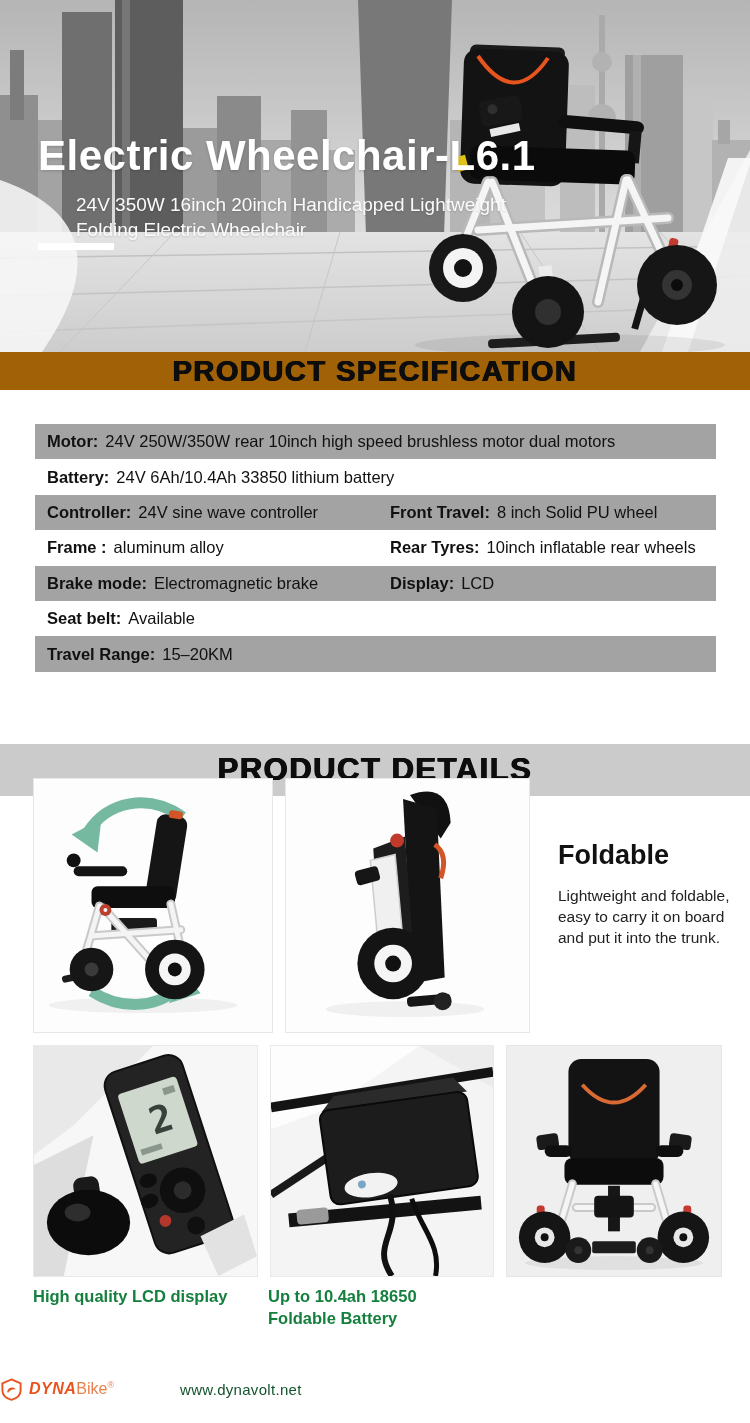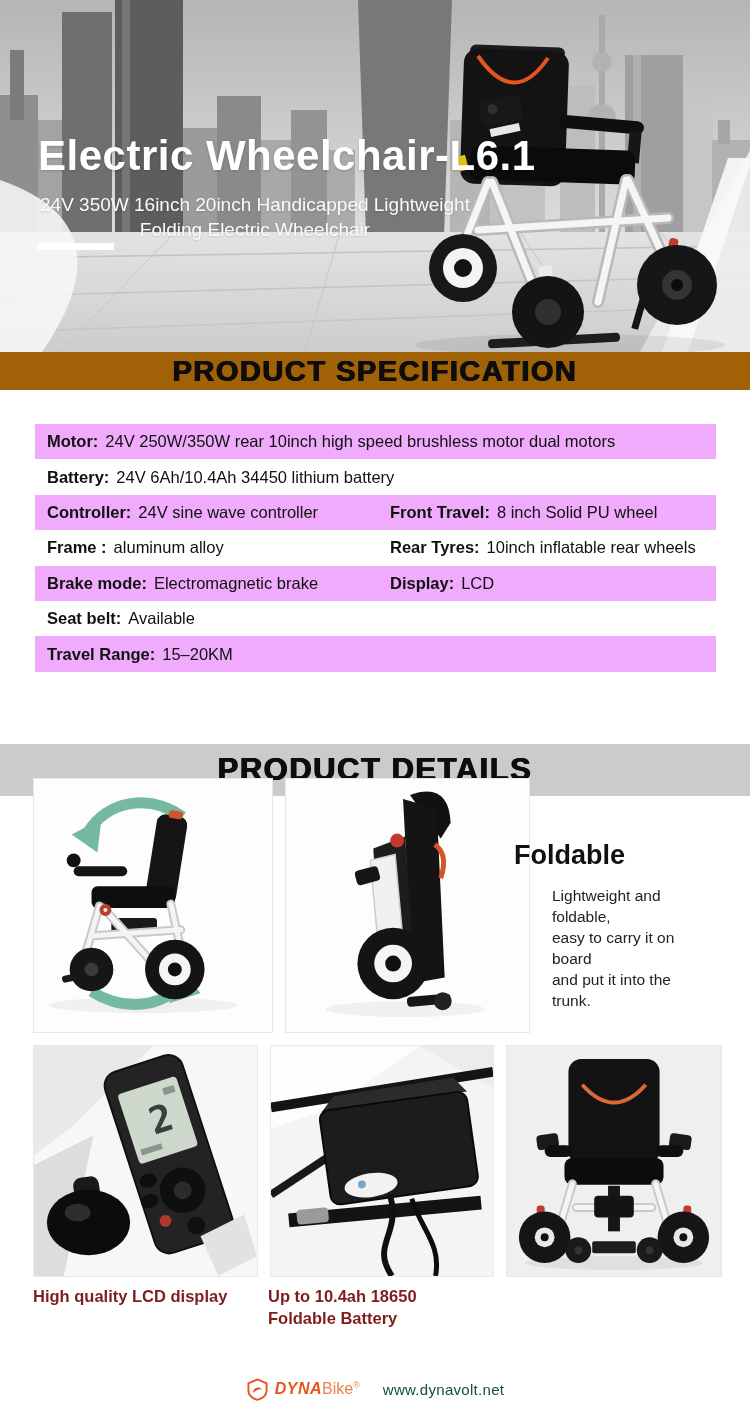--- a/index.html
+++ b/index.html
@@ -1,67 +1,67 @@
 <!DOCTYPE html>
 <html><head>
 <meta charset="utf-8">
 <style>
   html,body{margin:0;padding:0;background:#ffffff;}
   .page{position:relative;width:750px;height:1423px;background:#ffffff;overflow:hidden;
         font-family:"Liberation Sans", sans-serif;color:#111;}
 
   
-  .hero{position:absolute;left:0;top:0;width:750px;height:352px;text-align:center;}
+  .hero{position:absolute;left:0;top:0;width:750px;height:352px;}
   .hero svg{display:block;}
   .hero-title{position:absolute;left:38px;top:132px;font-size:42px;font-weight:bold;color:#ffffff;
               letter-spacing:0.5px;text-shadow:0 1px 3px rgba(0,0,0,0.18);white-space:nowrap;}
   .hero-sub{position:absolute;left:40px;top:192px;font-size:19px;line-height:25px;color:#fbfbfb;
             text-shadow:0 1px 2px rgba(0,0,0,0.15);}
-  .hero-sub span{display:block;}
+  .hero-sub span{display:block;margin-left:36px;}
   .hero-bar{position:absolute;left:38px;top:243px;width:76px;height:7px;background:#ffffff;}
 
   
   .band{position:absolute;left:0;width:750px;display:flex;align-items:center;justify-content:center;}
   .band h2{margin:0;font-weight:bold;color:#0d0d0d;letter-spacing:1.5px;
            text-shadow:0.6px 0 #0d0d0d, -0.6px 0 #0d0d0d;}
   .spec-band{top:352px;height:38px;background:#a16207;}
   .spec-band h2{font-size:29px;}
   .details-band{top:716px;height:52px;background:#cbcbcb;margin-top:28px;}
   .details-band h2{font-size:31px;}
 
   
   .spec-table{position:absolute;left:35px;top:424px;width:681px;}
   .spec-row{height:35.4px;display:flex;align-items:center;padding-left:12px;font-size:16.5px;}
-  .spec-row.shaded{background:#f0abfc;}
+  .spec-row.shaded{background:#a3a3a3;}
   .cell{white-space:nowrap;}
   .cell.c0{width:343px;flex:none;}
   .lbl{font-weight:bold;margin-right:7px;}
 
   
   .fig{position:absolute;background:#fdfdfd;border:1px solid #e7e7e7;box-sizing:border-box;}
   .fig svg{display:block;width:100%;height:100%;}
   .fig-unfold{left:33px;top:778px;width:240px;height:255px;}
   .fig-folded{left:285px;top:778px;width:245px;height:255px;}
-  .foldable{position:absolute;left:514px;top:840px;width:185px;}
+  .foldable{position:absolute;left:558px;top:840px;width:185px;}
   .foldable h3{margin:0 0 14px 0;font-size:27px;font-weight:bold;color:#111;}
   .foldable p{margin:0;font-size:15.5px;line-height:21px;color:#222;}
-  .foldable p span{display:block;margin-left:38px;}
+  .foldable p span{display:block;}
 
   
   .fig-lcd{left:33px;top:1045px;width:225px;height:232px;background:#f7f7f7;border-color:#e9e9e9;}
   .fig-battery{left:270px;top:1045px;width:224px;height:232px;background:#f4f4f4;border-color:#e9e9e9;}
   .fig-cushion{left:506px;top:1045px;width:216px;height:232px;background:#efefef;border-color:#e6e6e6;}
-  .caption{position:absolute;top:1285px;font-size:16.5px;font-weight:bold;color:#7f1d1d;line-height:22px;}
+  .caption{position:absolute;top:1285px;font-size:16.5px;font-weight:bold;color:#15803d;line-height:22px;}
   .caption span{display:block;}
   .cap1{left:33px;width:235px;}
   .cap2{left:268px;width:210px;}
   .cap3{left:500px;width:240px;}
 
   
-  .footer{position:absolute;left:0;top:1378px;width:750px;display:flex;align-items:center;justify-content:center;gap:23px;}
+  .footer{position:absolute;left:0;top:1378px;width:750px;display:flex;align-items:center;gap:66px;}
   .brand{display:flex;align-items:center;gap:6px;}
   .brand-text{font-size:16px;white-space:nowrap;}
   .brand-bold{font-weight:bold;font-style:italic;color:#e8541e;letter-spacing:0.5px;}
   .brand-light{color:#e8824e;}
   .brand-reg{font-size:9px;color:#e8824e;vertical-align:super;}
   .site-url{font-size:15px;color:#14532d;letter-spacing:0.3px;}
 </style>
 </head>
 <body>
 
@@ -177,21 +177,21 @@
 
   <div class="band spec-band">
     <h2>PRODUCT SPECIFICATION</h2>
   </div>
 
   <div class="spec-table">
     <div class="spec-row shaded">
       <div class="cell full"><span class="lbl">Motor:</span><span class="val">24V 250W/350W rear 10inch high speed brushless motor dual motors</span></div>
     </div>
     <div class="spec-row">
-      <div class="cell full"><span class="lbl">Battery:</span><span class="val">24V 6Ah/10.4Ah 34450 lithium battery</span></div>
+      <div class="cell full"><span class="lbl">Battery:</span><span class="val">24V 6Ah/10.4Ah 33850 lithium battery</span></div>
     </div>
     <div class="spec-row shaded">
       <div class="cell c0"><span class="lbl">Controller:</span><span class="val">24V sine wave controller</span></div>
       <div class="cell"><span class="lbl">Front Travel:</span><span class="val">8 inch Solid PU wheel</span></div>
     </div>
     <div class="spec-row">
       <div class="cell c0"><span class="lbl">Frame :</span><span class="val">aluminum alloy</span></div>
       <div class="cell"><span class="lbl">Rear Tyres:</span><span class="val">10inch inflatable rear wheels</span></div>
     </div>
     <div class="spec-row shaded">

